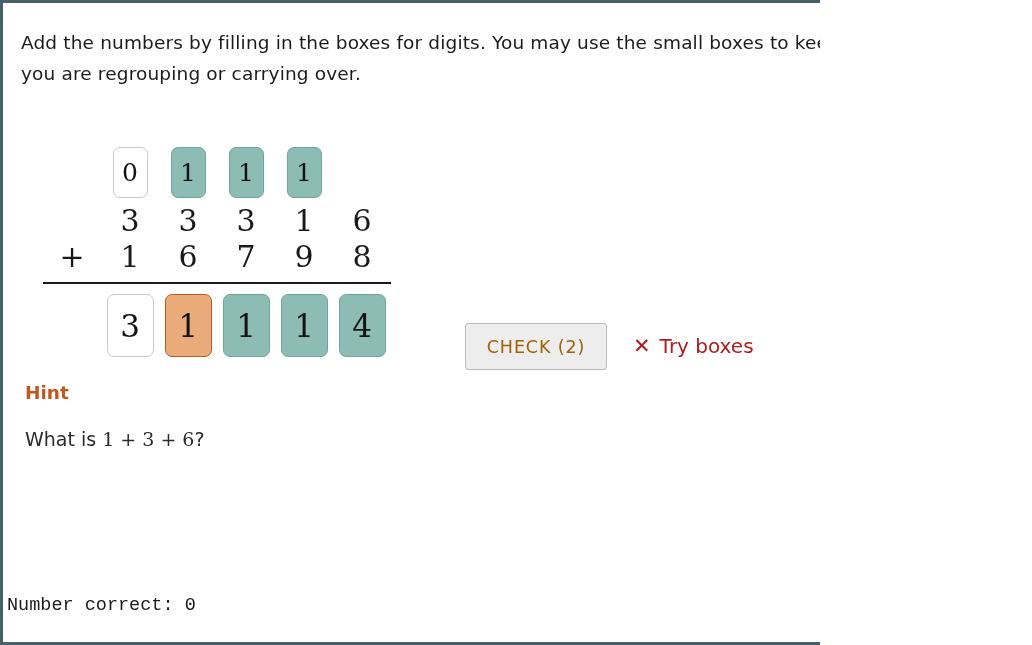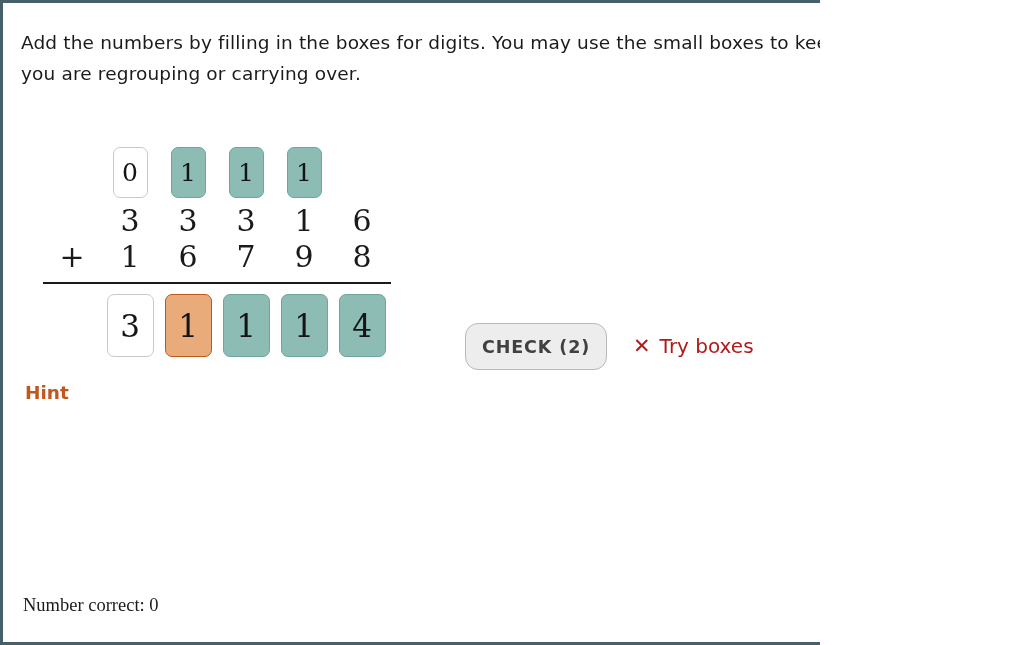--- a/index.html
+++ b/index.html
@@ -113,24 +113,24 @@
 
   
   .check-button {
     position: absolute;
     left: 462px;
     top: 320px;
     width: 140px;
     height: 45px;
     background: #ededed;
     border: 1.4px solid #b9b9b9;
-    border-radius: 13px;
-    color: #404040;
+    border-radius: 3px;
+    color: #a16207;
     font-size: 17.5px;
-    font-weight: bold;
+    font-weight: normal;
     letter-spacing: 0.9px;
     display: flex;
     align-items: center;
     justify-content: center;
     font-family: "DejaVu Sans", sans-serif;
     cursor: pointer;
   }
   .status {
     position: absolute;
     left: 630px;
@@ -168,25 +168,25 @@
     white-space: nowrap;
   }
   .hint-body .math {
     font-family: "DejaVu Serif", serif;
     font-size: 19px;
   }
 
   
   .score {
     position: absolute;
-    left: 20px;
+    left: 4px;
     top: 592px;
     font-size: 18.5px;
     color: #1b1b1b;
-    font-family: Liberation Serif, serif;
+    font-family: Liberation Mono, monospace;
   }
 </style>
 </head>
 <body>
 
 <div id="page">
 
   <div class="instructions">Add the numbers by filling in the boxes for digits. You may use the small boxes to keep track of digits you are regrouping or carrying over.</div>
 
   <div class="sum-area">
@@ -233,16 +233,19 @@
 
   <div class="check-button">CHECK (2)</div>
 
   <div class="status">
     <span class="x-mark">✕</span>
     <span>Try boxes</span>
   </div>
 
   <div class="hint-title">Hint</div>
 
+  <div class="hint-body">
+    <span>What is </span><span class="math">1 + 3 + 6</span><span>?</span>
+  </div>
 
   <div class="score">Number correct: 0</div>
 
 </div>
 
 </body></html>

